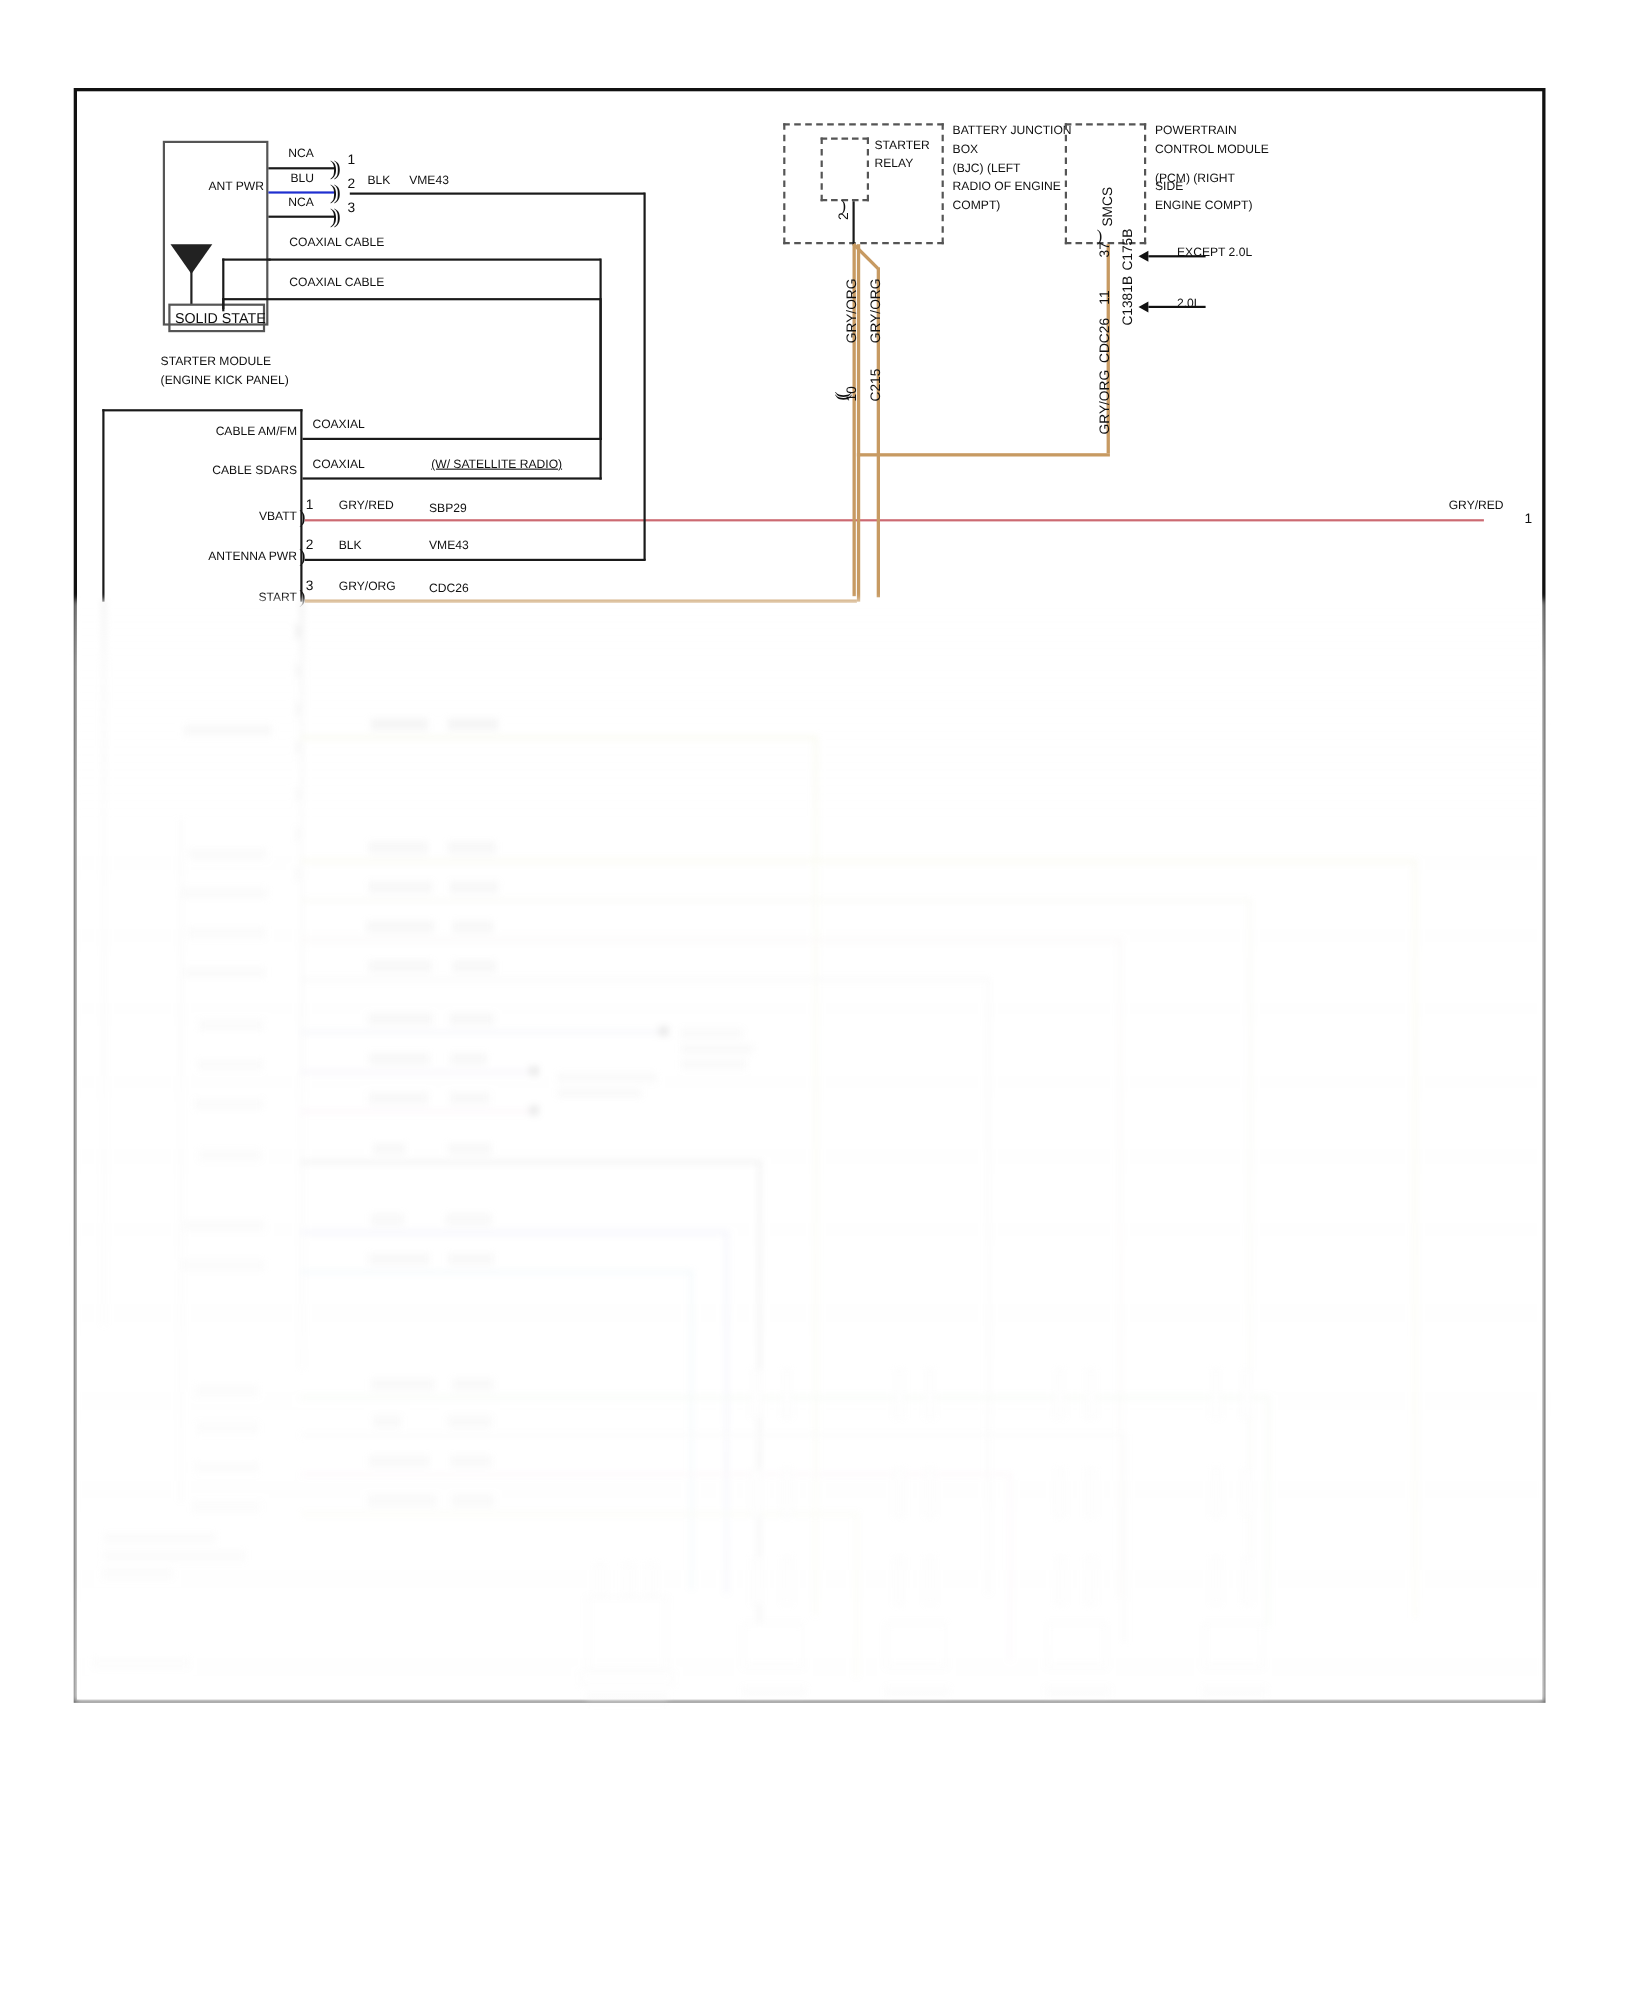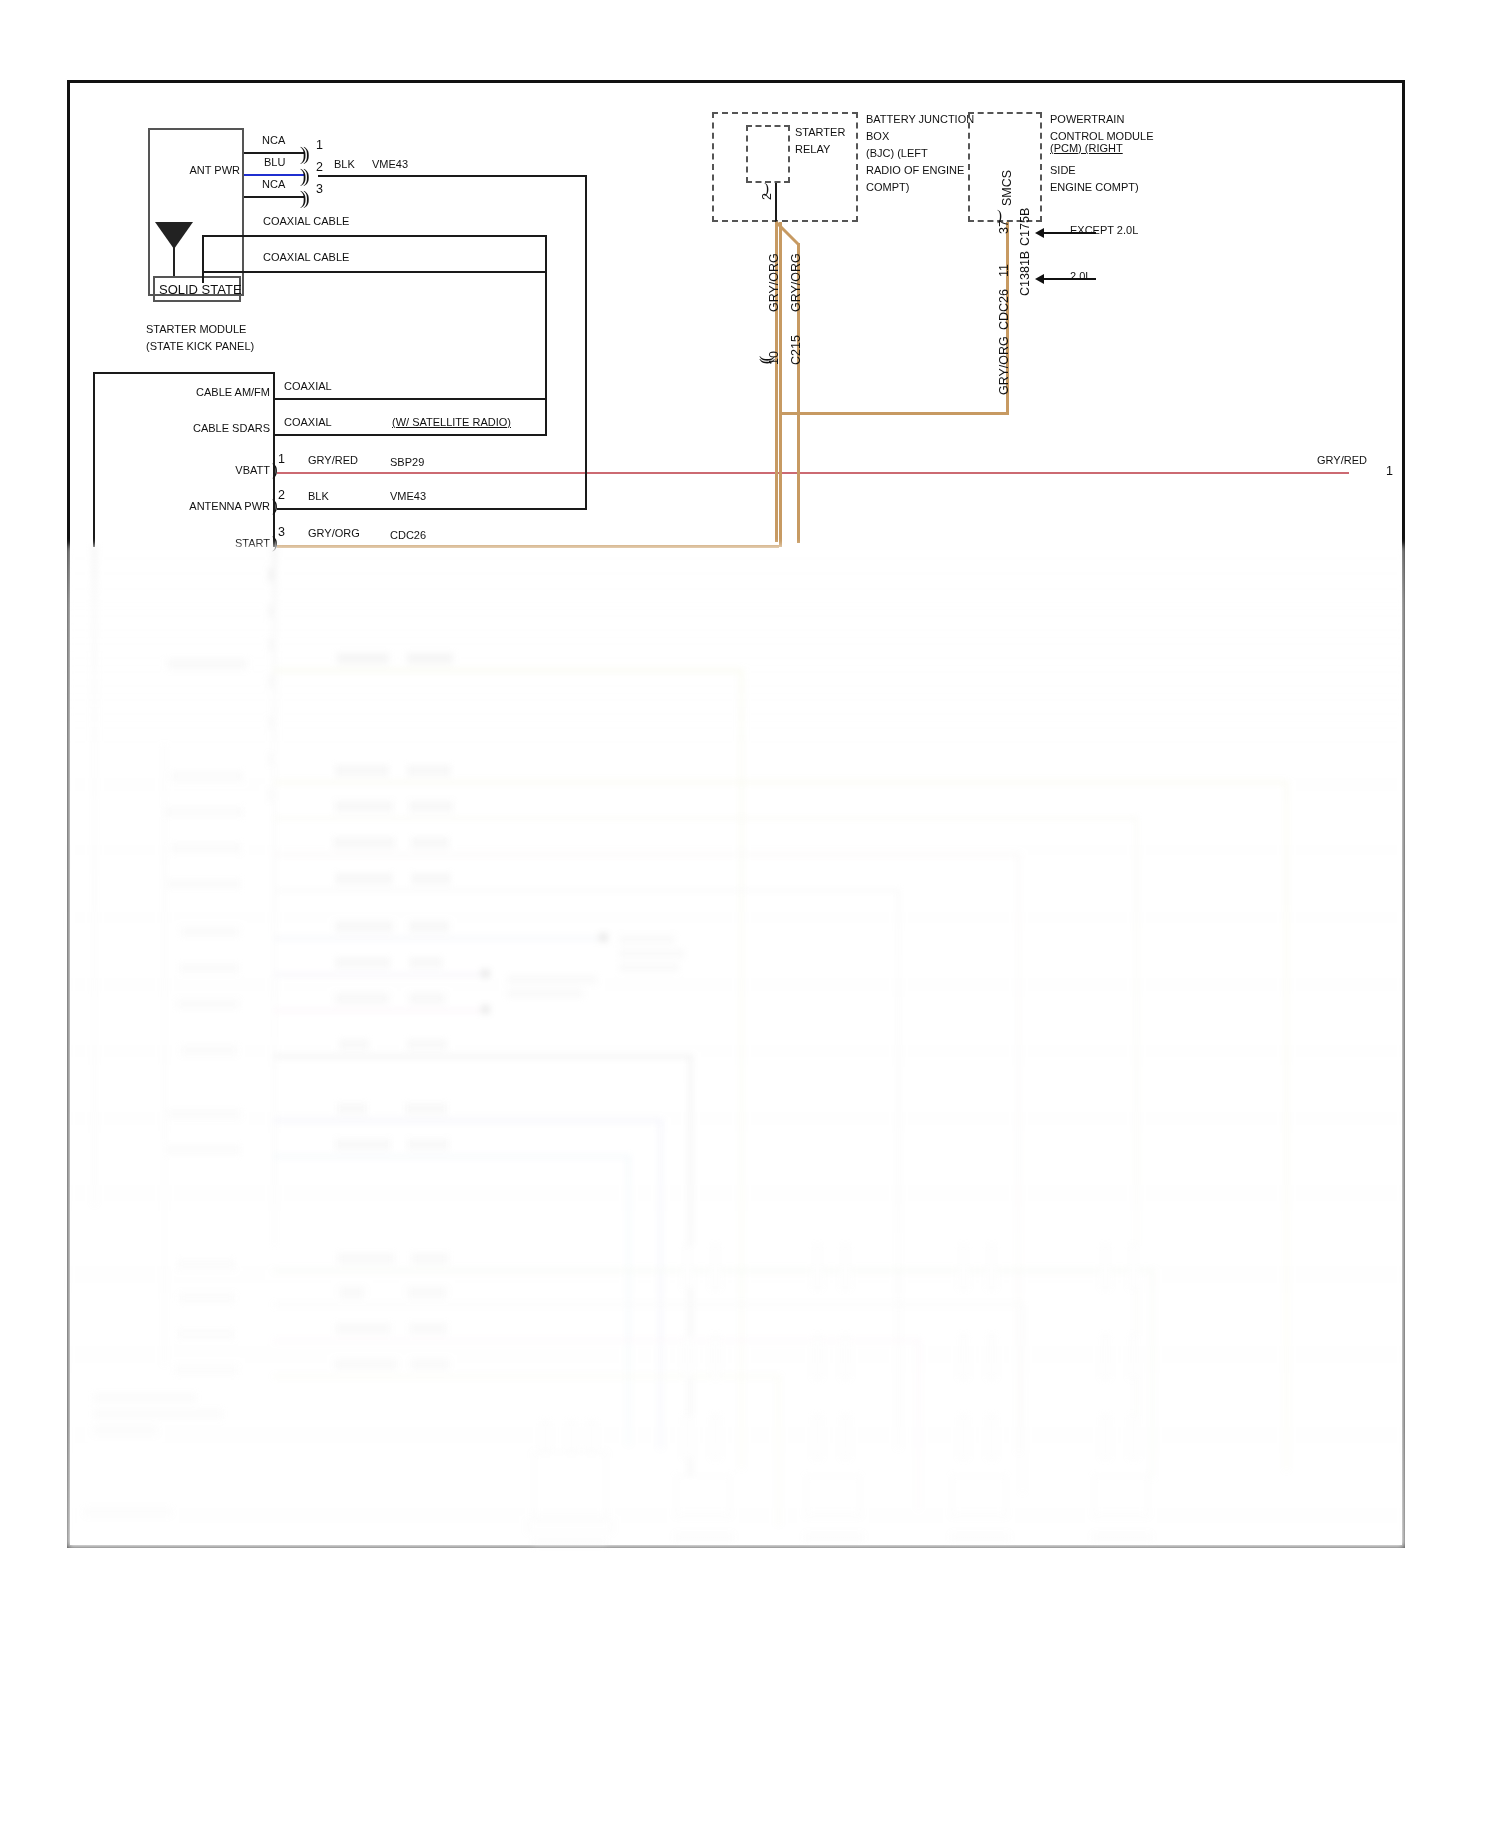--- a/index.html
+++ b/index.html
@@ -88,21 +88,21 @@
 
   <span class="lbl r" style="left:110px;top:164px;width:130px;">ANT PWR</span>
 
   <div class="ant-tri" style="left:155px;top:222px;"></div>
   <div class="ant-stem" style="left:173px;top:245px;height:32px;"></div>
 
   <div class="box" style="left:153px;top:276px;width:88px;height:26px;border-width:2px;"></div>
   <span class="lbl" style="left:159px;top:282px;font-size:13px;">SOLID STATE</span>
 
   <span class="lbl" style="left:146px;top:323px;">STARTER MODULE</span>
-  <span class="lbl" style="left:146px;top:340px;">(STATE KICK PANEL)</span>
+  <span class="lbl" style="left:146px;top:340px;">(ENGINE KICK PANEL)</span>
 
   <div class="wire h" style="left:244px;top:152px;width:60px;"></div>
   <span class="lbl" style="left:262px;top:134px;">NCA</span>
   <span class="conn" style="left:300px;top:144px;">))</span>
   <span class="pin" style="left:316px;top:138px;">1</span>
 
   <div class="wire h w-blue" style="left:244px;top:174px;width:60px;"></div>
   <span class="lbl" style="left:264px;top:156px;">BLU</span>
   <span class="conn" style="left:300px;top:166px;">))</span>
   <span class="pin" style="left:316px;top:160px;">2</span>
@@ -192,21 +192,21 @@
   <span class="vlbl" style="left:789px;top:312px;">GRY/ORG</span>
   <span class="vlbl" style="left:767px;top:365px;">10</span>
   <span class="vlbl" style="left:789px;top:365px;">C215</span>
   <span class="conn" style="left:766px;top:350px;font-size:17px;transform:rotate(90deg);transform-origin:center;">))</span>
 
   <div class="dbox" style="left:968px;top:112px;width:74px;height:110px;"></div>
   <span class="vlbl" style="left:1000px;top:206px;">SMCS</span>
 
   <span class="lbl" style="left:1050px;top:113px;">POWERTRAIN</span>
   <span class="lbl" style="left:1050px;top:130px;">CONTROL MODULE</span>
-  <span class="lbl" style="left:1050px;top:142px;text-decoration:underline;">(PCM) (RIGHT</span>
+  <span class="lbl" style="left:1050px;top:156px;">(PCM) (RIGHT</span>
   <span class="lbl" style="left:1050px;top:164px;">SIDE</span>
   <span class="lbl" style="left:1050px;top:181px;">ENGINE COMPT)</span>
 
   <span class="conn2" style="left:997px;top:208px;font-size:15px;">)</span>
 
   <div class="wire v w-org" style="left:1006px;top:222px;height:190px;"></div>
 
   <span class="vlbl" style="left:997px;top:234px;">37</span>
   <span class="vlbl" style="left:1018px;top:246px;">C175B</span>
   <div class="arrowline" style="left:1044px;top:232px;width:52px;"></div>

